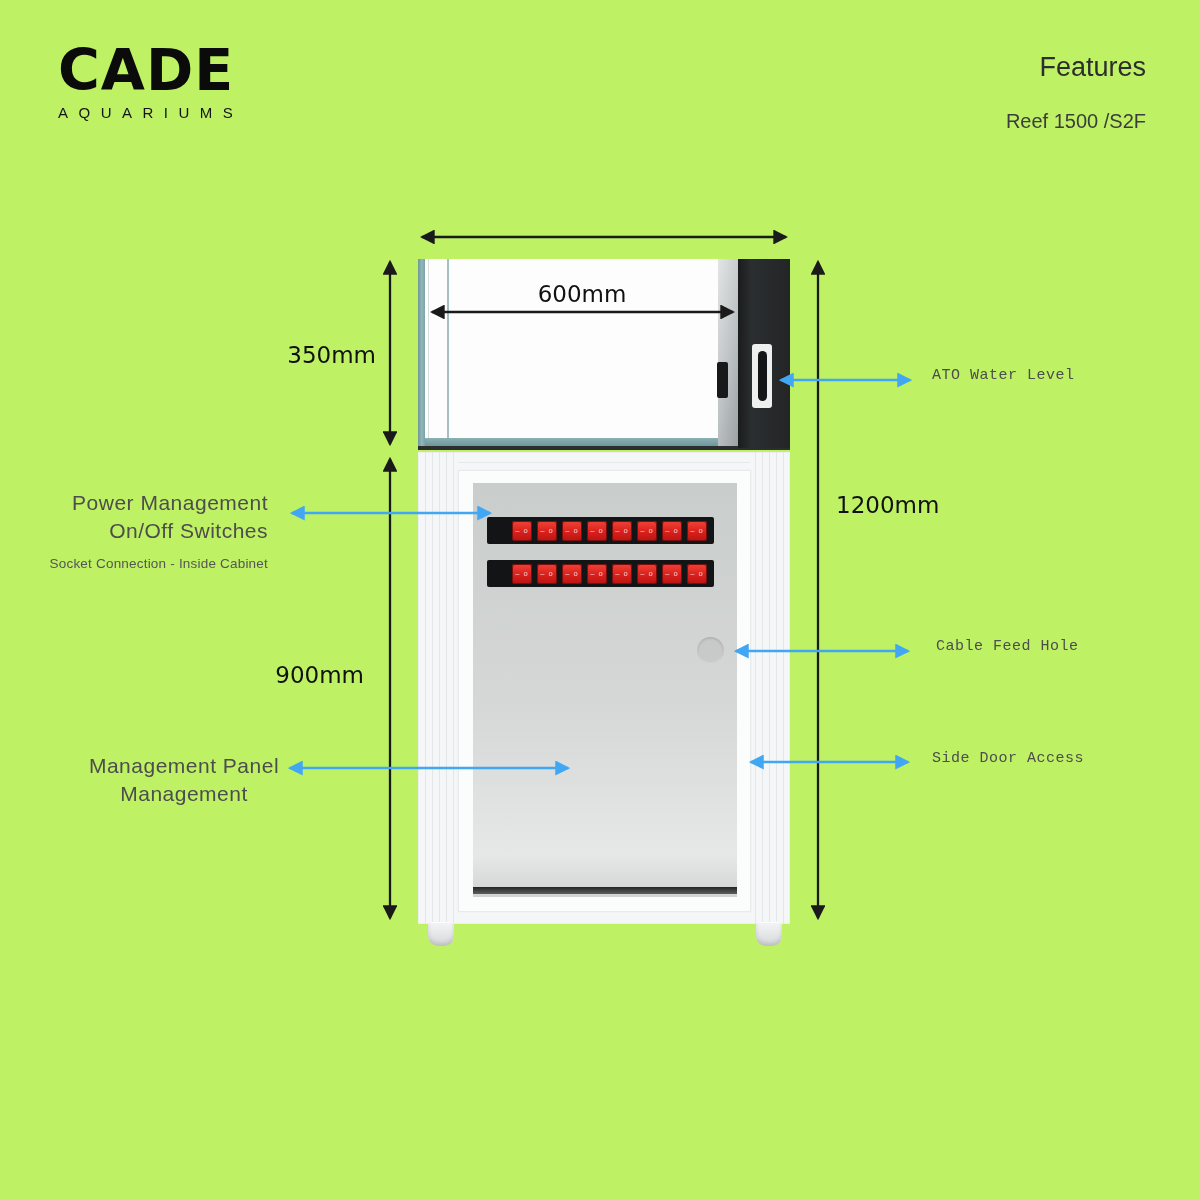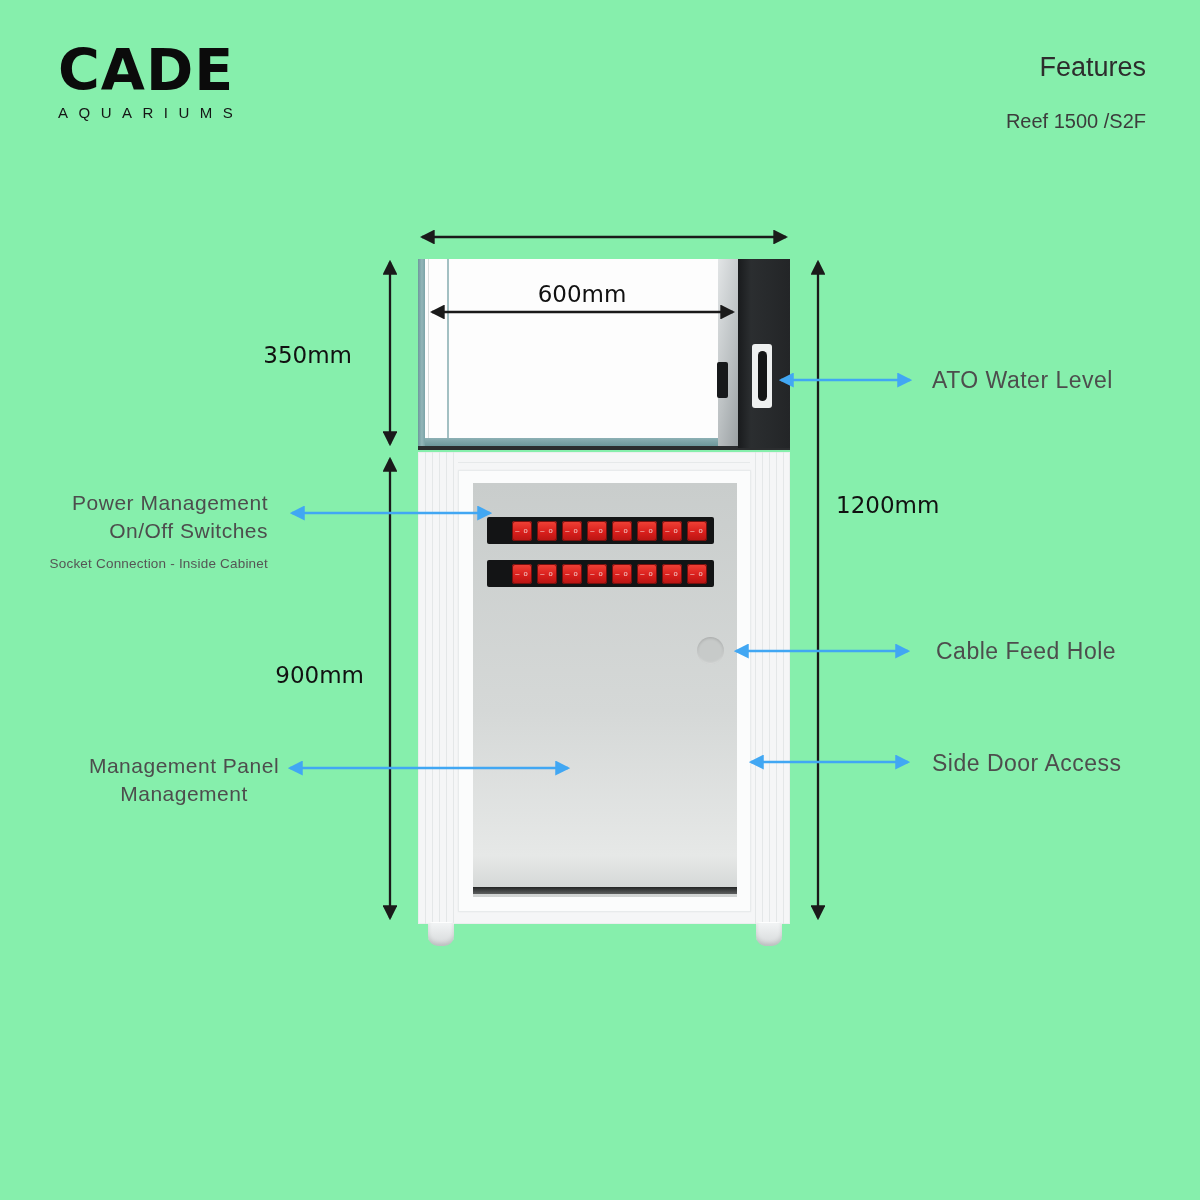--- a/index.html
+++ b/index.html
@@ -1,21 +1,21 @@
 <!DOCTYPE html>
 <html style="--blue: #41a7f3; --dim: #1a1a1a;"><head>
 <meta charset="utf-8">
 <style>
   :root{
     --blue:#41a7f3;
     --dim:#1a1a1a;
   }
   html,body{margin:0;padding:0;background:#ffffff;}
   .page{
-    position:relative;width:1200px;height:1200px;background:#86efac;overflow:hidden;
+    position:relative;width:1200px;height:1200px;background:#bef264;overflow:hidden;
     font-family:"Liberation Sans",sans-serif;
   }
   
   .logo{position:absolute;left:58px;top:40px;color:#0b0b0b;}
   .logo .name{
     font-family:"DejaVu Sans",sans-serif;font-weight:800;font-size:57px;line-height:60px;
     letter-spacing:1px;
   }
   .logo .tagline{
     font-size:15px;letter-spacing:10.5px;margin-top:4px;color:#151515;font-weight:500;
@@ -69,21 +69,21 @@
   
   svg.overlay{position:absolute;left:0;top:0;width:1200px;height:1200px;pointer-events:none;}
   .dimline{stroke:var(--dim);stroke-width:2.3;fill:none;}
   .bluline{stroke:var(--blue);stroke-width:2.5;fill:none;}
   .head-k{fill:var(--dim);} .head-b{fill:var(--blue);}
 
   
   .dim{position:absolute;font-family:"DejaVu Sans",sans-serif;font-size:23px;color:#111;white-space:nowrap;}
   .dim.center{text-align:center;}
   .dim.right{text-align:right;}
-  .callout{position:absolute;font-size:23px;font-weight:300;color:#4d4d4d;white-space:nowrap;letter-spacing:0.5px;}
+  .callout{position:absolute;font-size:15px;font-weight:300;color:#4d4d4d;white-space:nowrap;letter-spacing:0.5px;font-family:Liberation Mono, monospace;}
   .callout-block{position:absolute;font-size:21px;font-weight:300;color:#4d4d4d;line-height:28px;letter-spacing:0.5px;}
   .callout-block.rt{text-align:right;}
   .callout-block.ct{text-align:center;}
   .note{font-size:13.5px;color:#555;margin-top:5px;letter-spacing:0.2px;}
 </style>
 </head>
 <body>
 
 <div class="page">
 
@@ -162,21 +162,21 @@
     <line class="dimline" x1="818" y1="262" x2="818" y2="918" marker-start="url(#hk)" marker-end="url(#hk)"></line>
 
     <line class="bluline" x1="781" y1="380" x2="910" y2="380" marker-start="url(#hb)" marker-end="url(#hb)"></line>
     <line class="bluline" x1="292" y1="513" x2="490" y2="513" marker-start="url(#hb)" marker-end="url(#hb)"></line>
     <line class="bluline" x1="736" y1="651" x2="908" y2="651" marker-start="url(#hb)" marker-end="url(#hb)"></line>
     <line class="bluline" x1="290" y1="768" x2="568" y2="768" marker-start="url(#hb)" marker-end="url(#hb)"></line>
     <line class="bluline" x1="751" y1="762" x2="908" y2="762" marker-start="url(#hb)" marker-end="url(#hb)"></line>
   </svg>
 
   <div class="dim center" style="left:428px;top:281px;width:308px;">600mm</div>
-  <div class="dim right" style="left:232px;top:342px;width:120px;">350mm</div>
+  <div class="dim right" style="left:256px;top:342px;width:120px;">350mm</div>
   <div class="dim right" style="left:244px;top:662px;width:120px;">900mm</div>
   <div class="dim" style="left:836px;top:492px;">1200mm</div>
 
   <div class="callout" style="left:932px;top:367px;">ATO Water Level</div>
   <div class="callout" style="left:936px;top:638px;">Cable Feed Hole</div>
   <div class="callout" style="left:932px;top:750px;text-align:center;">Side Door Access</div>
 
   <div class="callout-block rt" style="right:932px;top:489px;width:280px;">
     <div>Power Management</div>
     <div>On/Off Switches</div>

